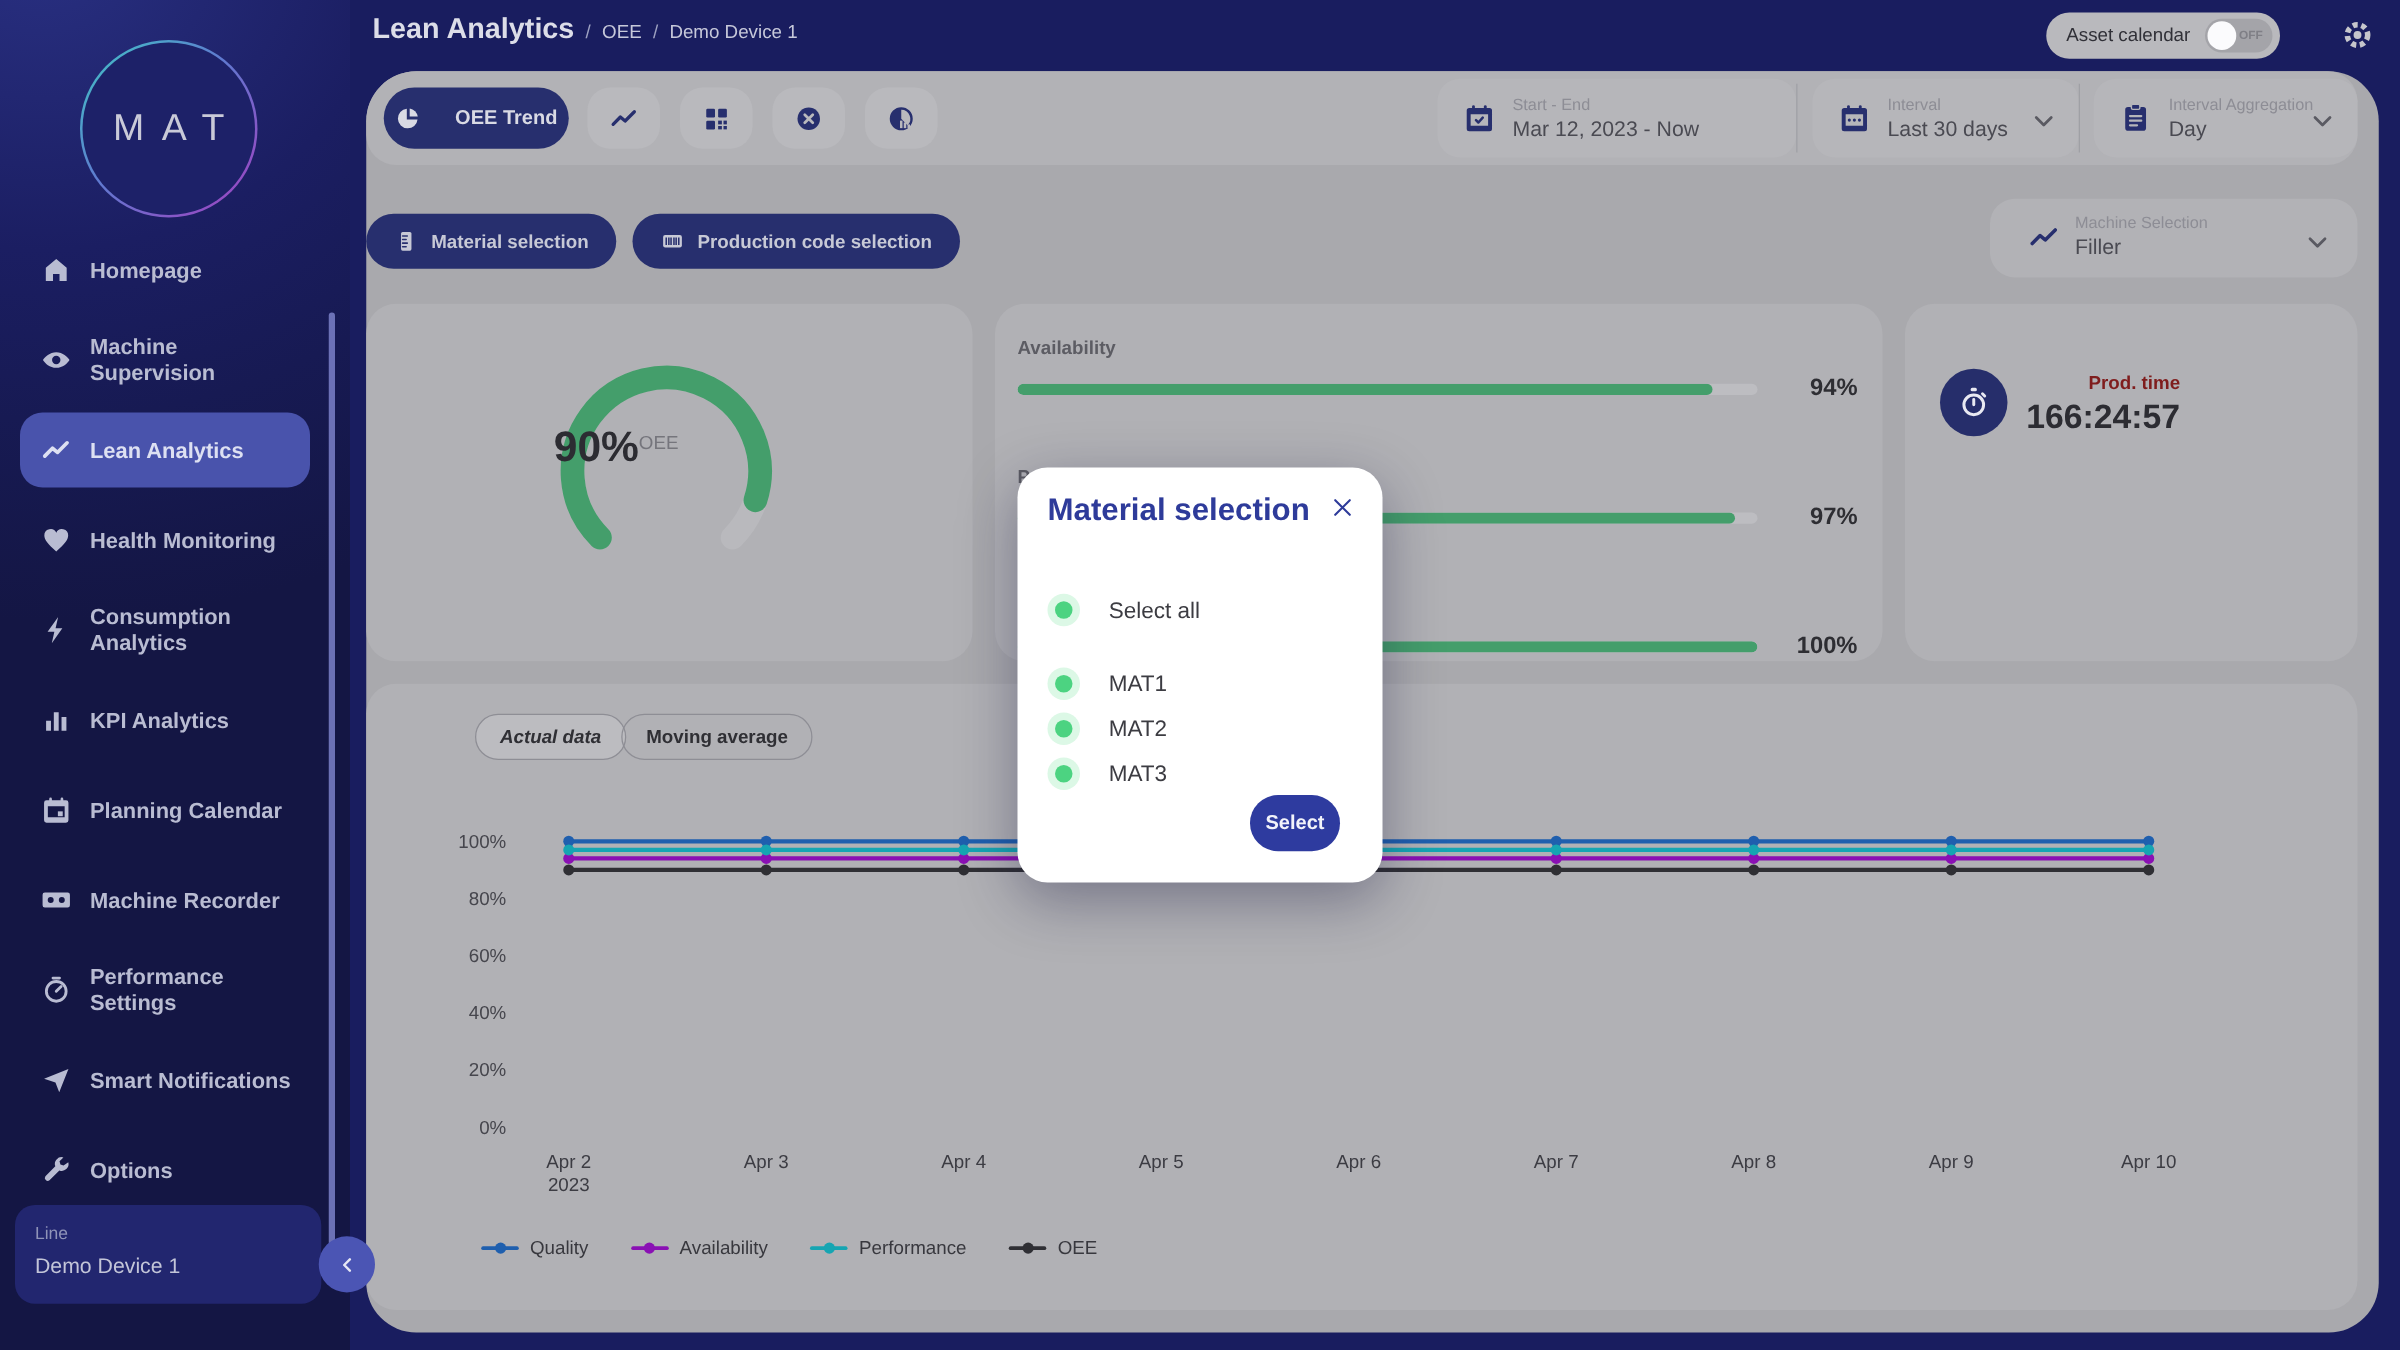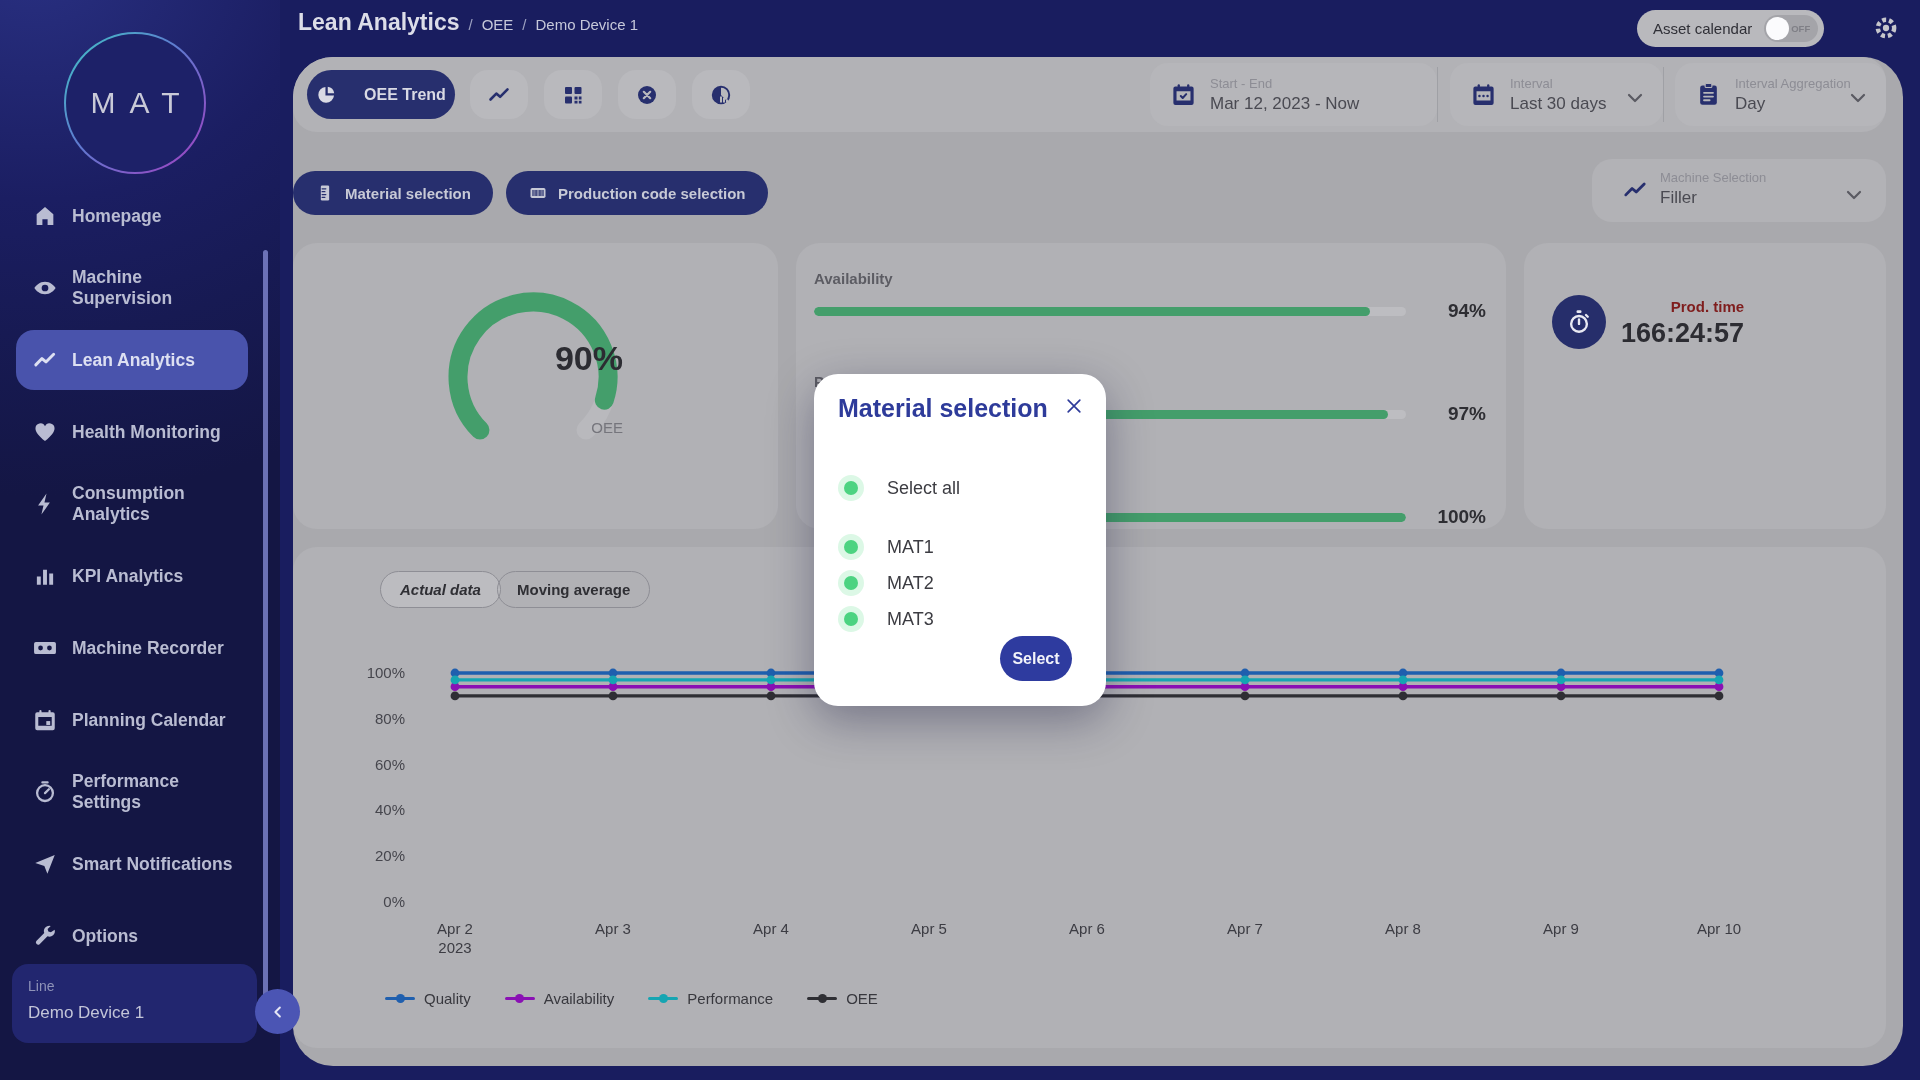--- a/index.html
+++ b/index.html
@@ -85,21 +85,21 @@
   .machine-dd .f-ic { position:absolute; left:30px; top:18px; width:26px; height:26px; color:#272f6e; }
   .machine-dd .f-ic svg { width:26px; height:26px; }
   .machine-dd .f-texts { position:absolute; left:68px; top:11px; margin:0; }
   .dd-chev { position:absolute; right:24px; top:27px; width:16px; height:10px; }
 
   
   .card { position:absolute; background:#b1b1b5; border-radius:24px; }
   .card-gauge { left:0; top:186px; width:485px; height:286px; }
   .gauge-wrap { position:absolute; left:150px; top:44px; width:180px; height:180px; }
   .gauge-wrap svg { position:absolute; inset:0; }
-  .gauge-text { position:absolute; inset:0; display:flex; flex-direction:column; align-items:flex-end; padding-top:52px;gap:34px; }
+  .gauge-text { position:absolute; inset:0; display:flex; flex-direction:row; align-items:flex-start; padding-top:52px; }
   .gauge-value { font-size:34px; font-weight:bold; color:#2c2c32; }
   .gauge-label { font-size:15px; color:#75757c; margin-top:7px; }
   .card-bars { left:503px; top:186px; width:710px; height:286px; padding:27px 20px 0 18px; }
   .bar-row { margin-bottom:51px; }
   .bar-label { font-size:15px; font-weight:bold; color:#5c5c63; margin-bottom:13px; }
   .bar-line { display:flex; align-items:center; gap:14px; }
   .bar-track { flex:1; height:9px; border-radius:5px; background:#bdbdc1; overflow:hidden; }
   .bar-fill { height:100%; border-radius:5px; background:#449e6b; }
   .bar-value { width:66px; text-align:right; font-size:19px; font-weight:bold; color:#2e2e33; }
   .card-times { left:1231px; top:186px; width:362px; height:286px; padding:52px 0 0 28px; }
@@ -193,35 +193,35 @@
         <span class="nav-ic">
           <svg viewBox="0 0 24 24" fill="currentColor">
             <path d="M4.5 12.5h3.6V20H4.5Zm5.7-6.2h3.6V20h-3.6Zm5.7 3.5h3.6V20h-3.6Z"></path>
           </svg>
         </span>
         <span class="nav-label">KPI Analytics</span>
       </div>
       <div class="nav-item">
         <span class="nav-ic">
           <svg viewBox="0 0 24 24" fill="currentColor">
-            <path fill-rule="evenodd" d="M3.6 6.4h16.8A1.7 1.7 0 0 1 22.1 8.1v7.8a1.7 1.7 0 0 1-1.7 1.7H3.6a1.7 1.7 0 0 1-1.7-1.7V8.1a1.7 1.7 0 0 1 1.7-1.7Zm4.3 7.8a2.2 2.2 0 1 0 0-4.4 2.2 2.2 0 0 0 0 4.4Zm8.2 0a2.2 2.2 0 1 0 0-4.4 2.2 2.2 0 0 0 0 4.4Z"></path>
-          </svg>
-        </span>
-        <span class="nav-label">Machine Recorder</span>
-      </div>
-      <div class="nav-item">
-        <span class="nav-ic">
-          <svg viewBox="0 0 24 24" fill="currentColor">
             <path fill-rule="evenodd" d="M4.8 4.8h14.4a1.8 1.8 0 0 1 1.8 1.8v13a1.8 1.8 0 0 1-1.8 1.8H4.8A1.8 1.8 0 0 1 3 19.6v-13a1.8 1.8 0 0 1 1.8-1.8Zm1 4.4v8.2h12.4V9.2Z"></path>
             <rect x="6.8" y="2.8" width="2" height="3.4" rx="1"></rect>
             <rect x="15.2" y="2.8" width="2" height="3.4" rx="1"></rect>
             <rect x="13.2" y="13" width="3.6" height="3.6"></rect>
           </svg>
         </span>
         <span class="nav-label">Planning Calendar</span>
+      </div>
+      <div class="nav-item">
+        <span class="nav-ic">
+          <svg viewBox="0 0 24 24" fill="currentColor">
+            <path fill-rule="evenodd" d="M3.6 6.4h16.8A1.7 1.7 0 0 1 22.1 8.1v7.8a1.7 1.7 0 0 1-1.7 1.7H3.6a1.7 1.7 0 0 1-1.7-1.7V8.1a1.7 1.7 0 0 1 1.7-1.7Zm4.3 7.8a2.2 2.2 0 1 0 0-4.4 2.2 2.2 0 0 0 0 4.4Zm8.2 0a2.2 2.2 0 1 0 0-4.4 2.2 2.2 0 0 0 0 4.4Z"></path>
+          </svg>
+        </span>
+        <span class="nav-label">Machine Recorder</span>
       </div>
       <div class="nav-item">
         <span class="nav-ic">
           <svg viewBox="0 0 24 24" fill="currentColor">
             <circle cx="12" cy="13" r="7.3" fill="none" stroke="currentColor" stroke-width="2.1"></circle>
             <path d="M12 13l3.6-3.6" stroke="currentColor" stroke-width="2.1" stroke-linecap="round" fill="none"></path>
             <path d="M9.6 3.2h4.8" stroke="currentColor" stroke-width="2.1" stroke-linecap="round" fill="none"></path>
           </svg>
         </span>
         <span class="nav-label">Performance Settings</span>

